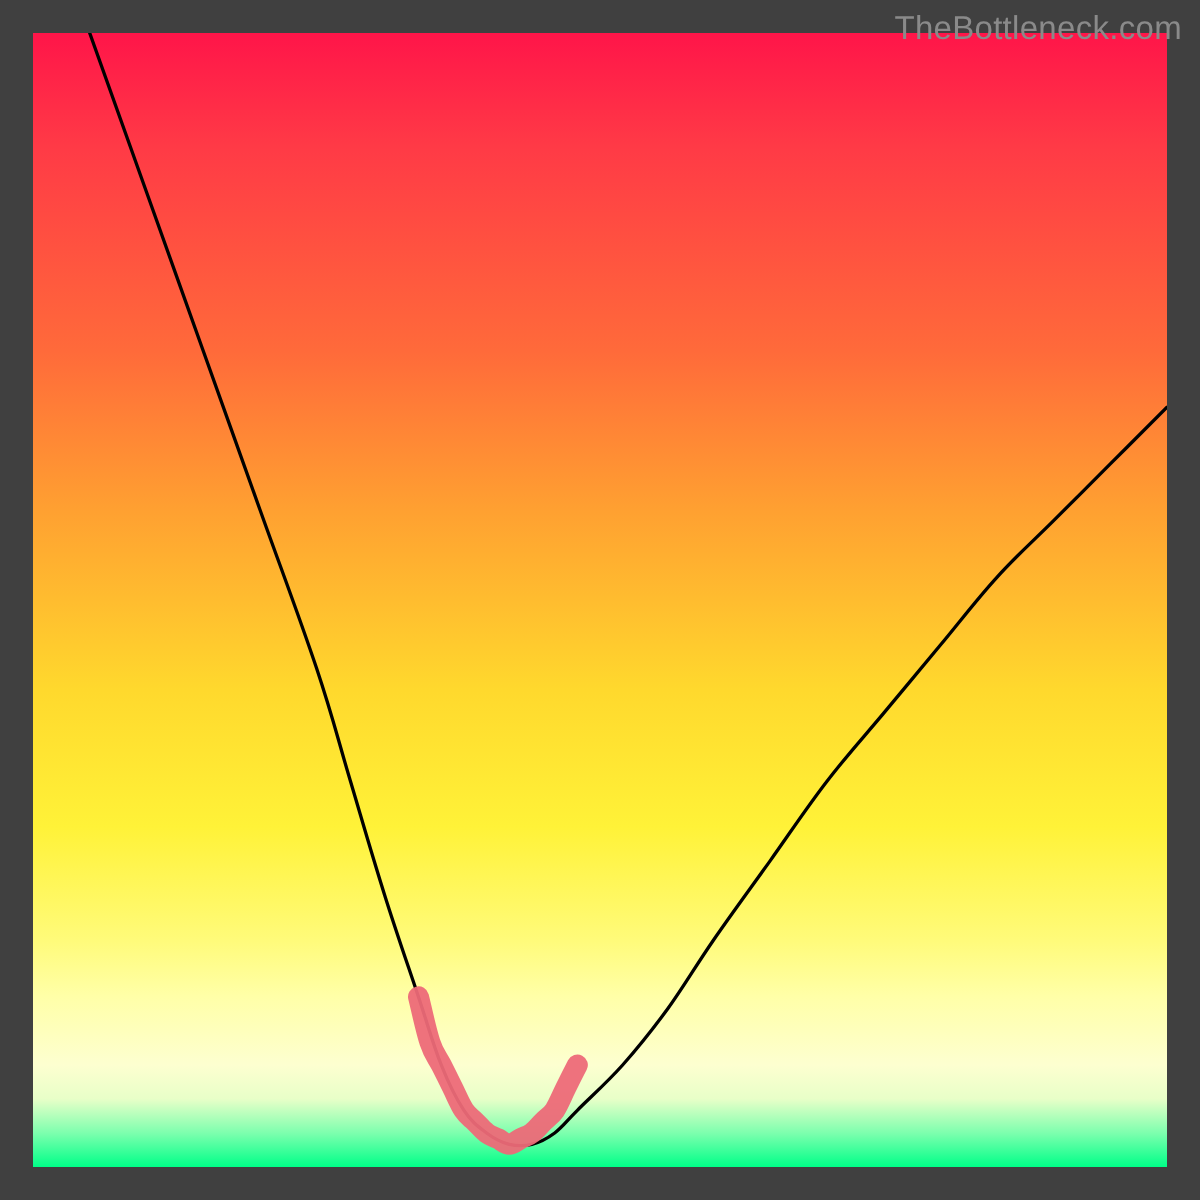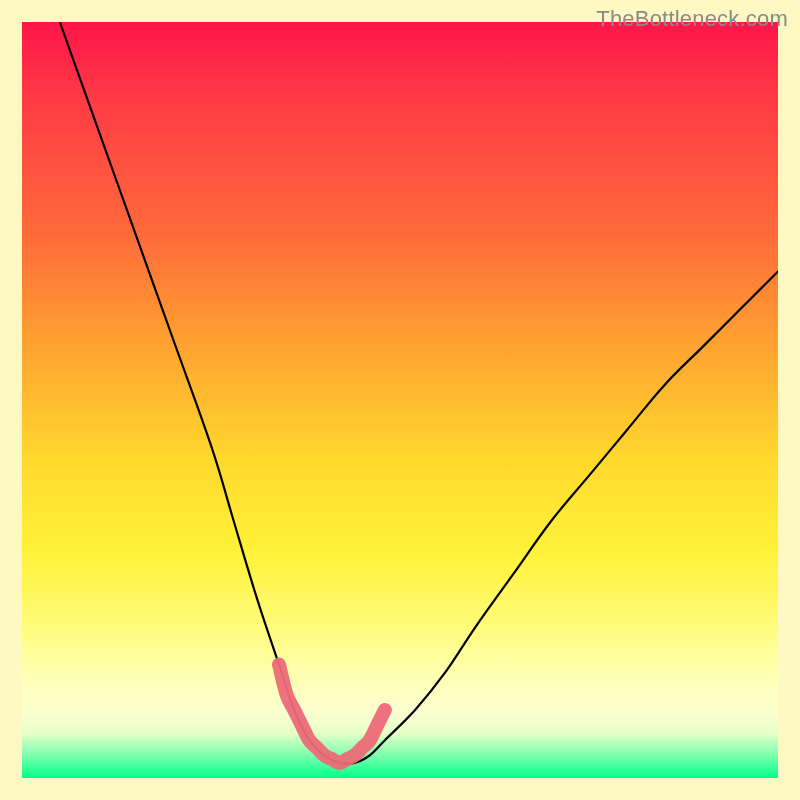--- a/index.html
+++ b/index.html
@@ -1,21 +1,21 @@
 <!DOCTYPE html>
 <html><head>
 <meta charset="utf-8">
 <style>
   * { margin: 0; padding: 0; box-sizing: border-box; }
   html, body { width: 800px; height: 800px; overflow: hidden; background: #000; }
   .frame {
     position: relative;
     width: 800px;
     height: 800px;
-    background: #fef9c3;
+    background: #404040;
   }
   .watermark {
     position: absolute;
     top: 6px;
     right: 12px;
     color: #8a8a8a;
     font-family: Arial, Helvetica, sans-serif;
     font-size: 22px;
     font-weight: 500;
     letter-spacing: 0.2px;

